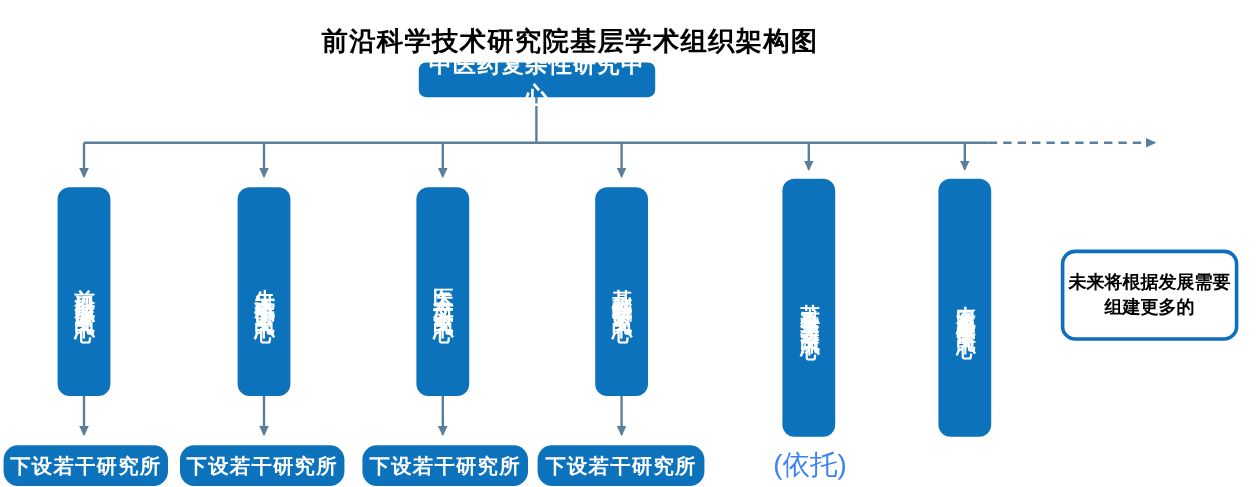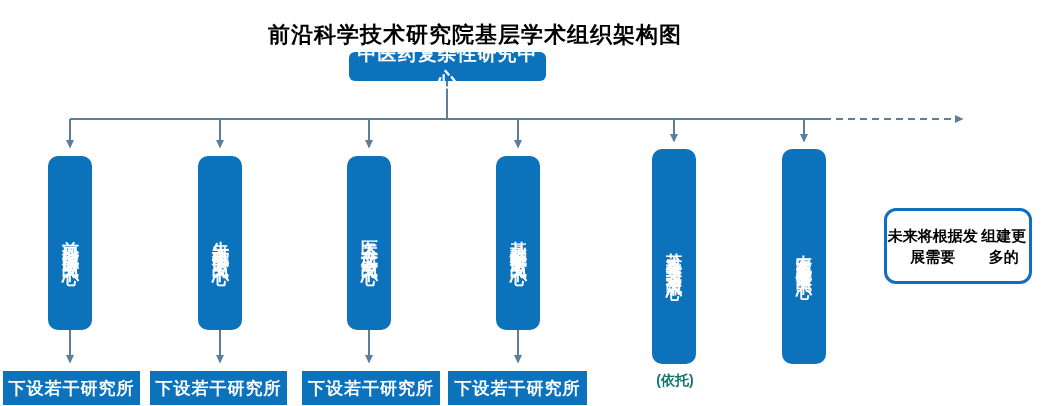--- a/index.html
+++ b/index.html
@@ -24,34 +24,34 @@
   .vbox {
     writing-mode:vertical-rl; text-orientation:upright;
     border-radius:10px; width:44px;
     font-size:17px; letter-spacing:4px; line-height:44px;
   }
   .vshort { top:156px; height:174px; }
   .vtall  { top:149px; height:215px; font-size:16px; letter-spacing:3px; }
   .c1 { left:48px; }  .c2 { left:198px; } .c3 { left:347px; } .c4 { left:496px; }
   .c5 { left:652px; } .c6 { left:782px; }
   .sbox {
-    top:371px; height:34px; border-radius:0; font-size:17px; letter-spacing:1px;
+    top:371px; height:34px; border-radius:12px; font-size:17px; letter-spacing:1px;
   }
   .s1 { left:3px;   width:137px; }
   .s2 { left:150px; width:137px; }
   .s3 { left:302px; width:138px; }
   .s4 { left:448px; width:139px; }
   .depend-note {
     position:absolute; left:630px; top:372px; width:90px; text-align:center;
-    font-size:14px; font-weight:bold; color:#0f766e;
+    font-size:23px; font-weight:normal; color:#3b82f6;
   }
   .info-box {
     position:absolute; left:884px; top:208px; width:148px; height:76px;
     border:3px solid #0f6ec0; border-radius:12px; background:#ffffff;
-    display:flex; align-items:center; justify-content:center;
+    display:flex; flex-direction:column; align-items:center; justify-content:center;
     font-size:15px; font-weight:bold; color:#000000; line-height:1.4; text-align:center;
     box-sizing:border-box;
   }
 </style>
 </head>
 <body>
 
 <div class="canvas">
 
   <div class="title">前沿科学技术研究院基层学术组织架构图</div>

